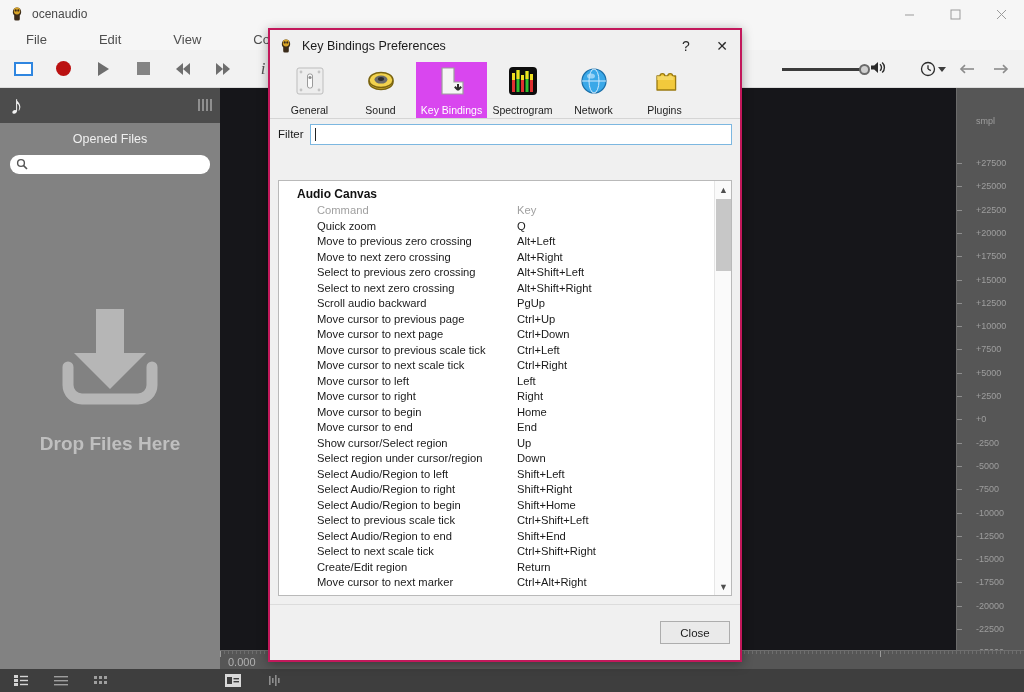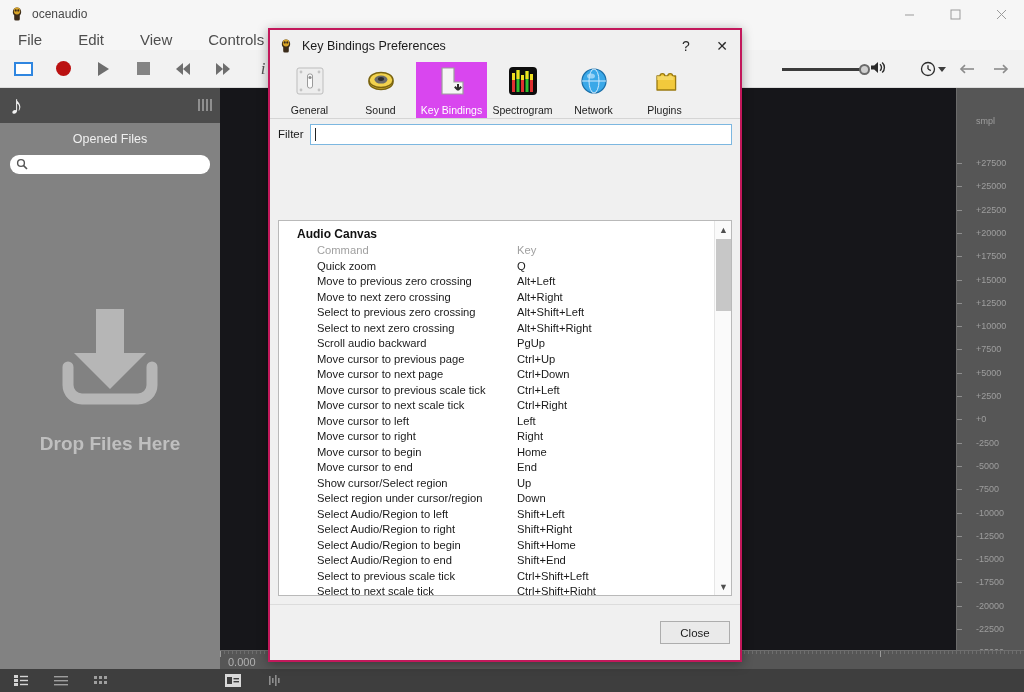--- a/index.html
+++ b/index.html
@@ -38,22 +38,22 @@
     color: #8a8a8a; font-size: 13px;
   }
   .win-btn svg { display: block; }
 
   .menubar {
     position: absolute; left: 0; top: 28px; width: 1024px; height: 22px;
     background: #f6f6f6;
     display: flex; align-items: center;
   }
   .menu-item {
-    font-size: 15px; color: #4e4e4e;
-    padding: 2px 18px;
+    font-size: 13px; color: #4e4e4e;
+    padding: 2px 26px;
     text-align: center;
   }
 
   .toolbar {
     position: absolute; left: 0; top: 50px; width: 1024px; height: 38px;
     background: #f2f2f2;
     border-bottom: 1px solid #dcdcdc;
     display: flex; align-items: center;
   }
   .tb-btn {
@@ -244,21 +244,20 @@
     display: flex; align-items: center; padding-left: 4px;
   }
   .filter-input .caret {
     width: 1px; height: 13px; background: #222;
   }
 
   .list-frame {
     position: absolute; left: 8px; top: 150px; right: 8px; bottom: 64px;
     background: #fff; border: 1px solid #b9b9b9;
     overflow: hidden;
-    margin-top: 40px;
   }
   .list-inner {
     position: absolute; left: 0; top: 0; right: 17px; bottom: 0;
     padding: 5px 0 0 0;
     overflow: hidden;
   }
   .grp-head {
     font-size: 12px; font-weight: bold; color: #111;
     padding-left: 18px; height: 17px; line-height: 17px;
   }
@@ -909,26 +908,26 @@
           </div>
           <div class="row">
             <div class="cmd">Select Audio/Region to right</div>
             <div class="key">Shift+Right</div>
           </div>
           <div class="row">
             <div class="cmd">Select Audio/Region to begin</div>
             <div class="key">Shift+Home</div>
           </div>
           <div class="row">
+            <div class="cmd">Select to previous scale tick</div>
+            <div class="key">Ctrl+Shift+Left</div>
+          </div>
+          <div class="row">
             <div class="cmd">Select Audio/Region to end</div>
             <div class="key">Shift+End</div>
-          </div>
-          <div class="row">
-            <div class="cmd">Select to previous scale tick</div>
-            <div class="key">Ctrl+Shift+Left</div>
           </div>
           <div class="row">
             <div class="cmd">Select to next scale tick</div>
             <div class="key">Ctrl+Shift+Right</div>
           </div>
           <div class="row">
             <div class="cmd">Create/Edit region</div>
             <div class="key">Return</div>
           </div>
           <div class="row">

